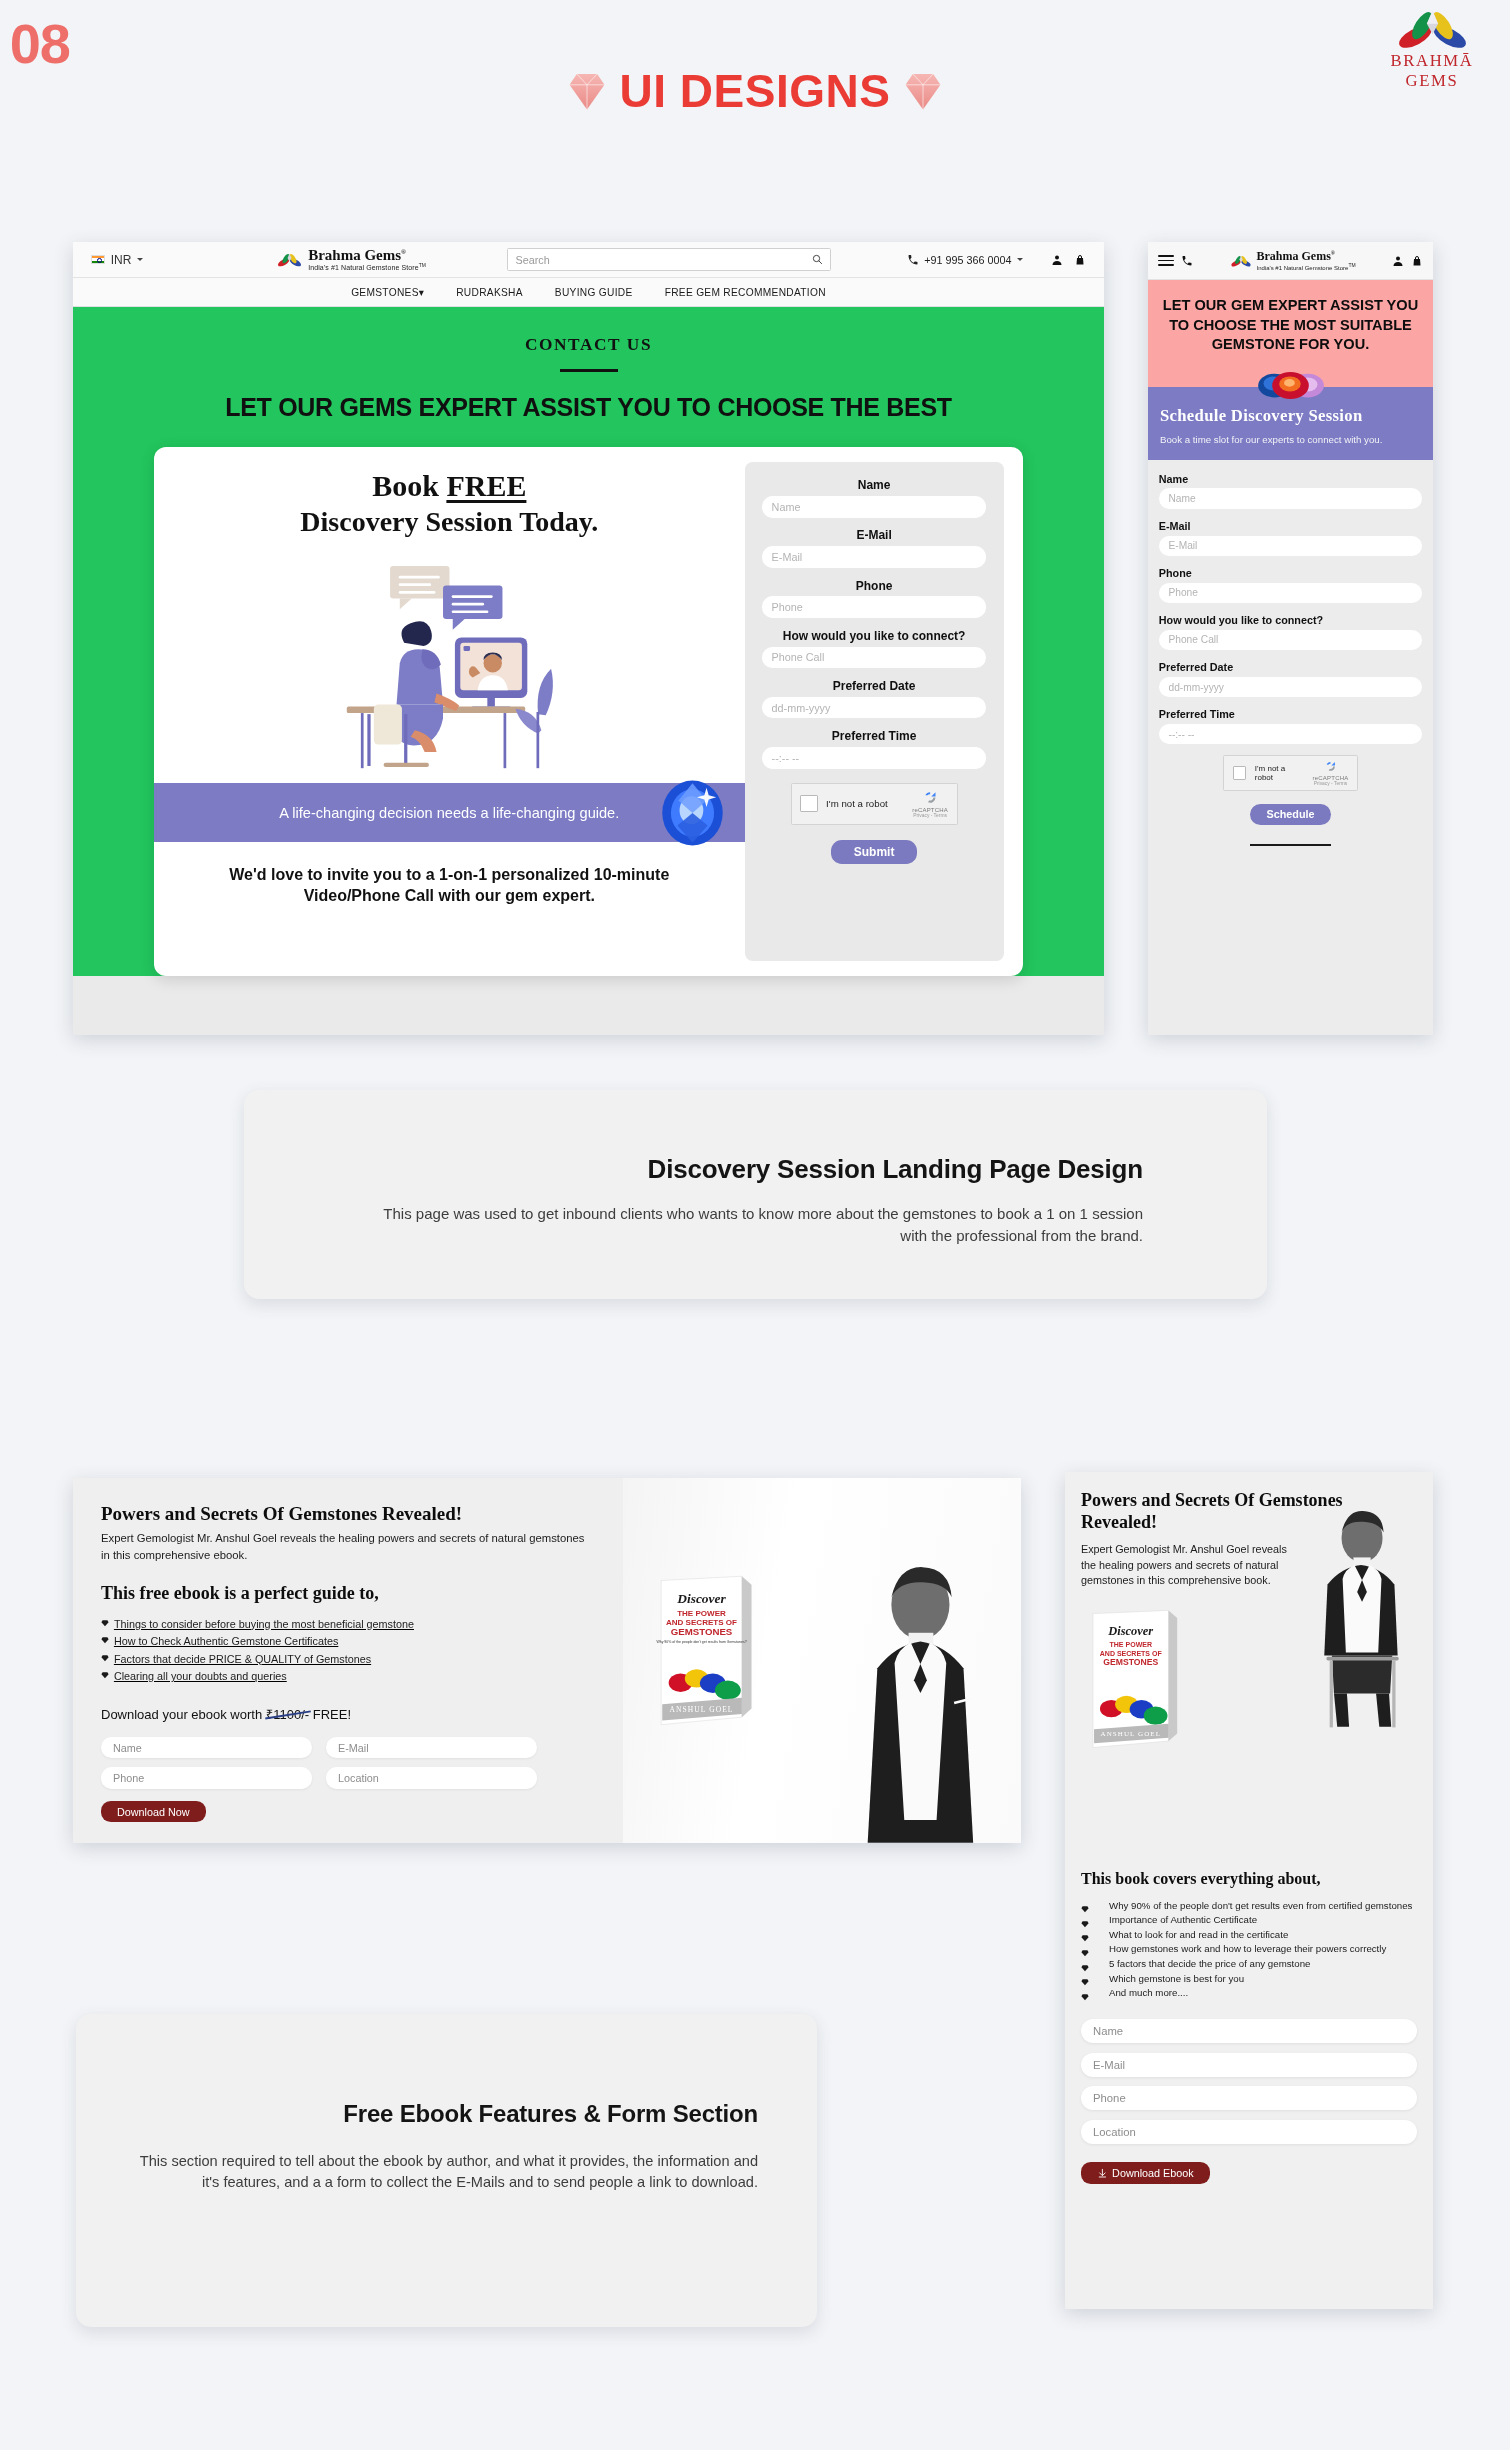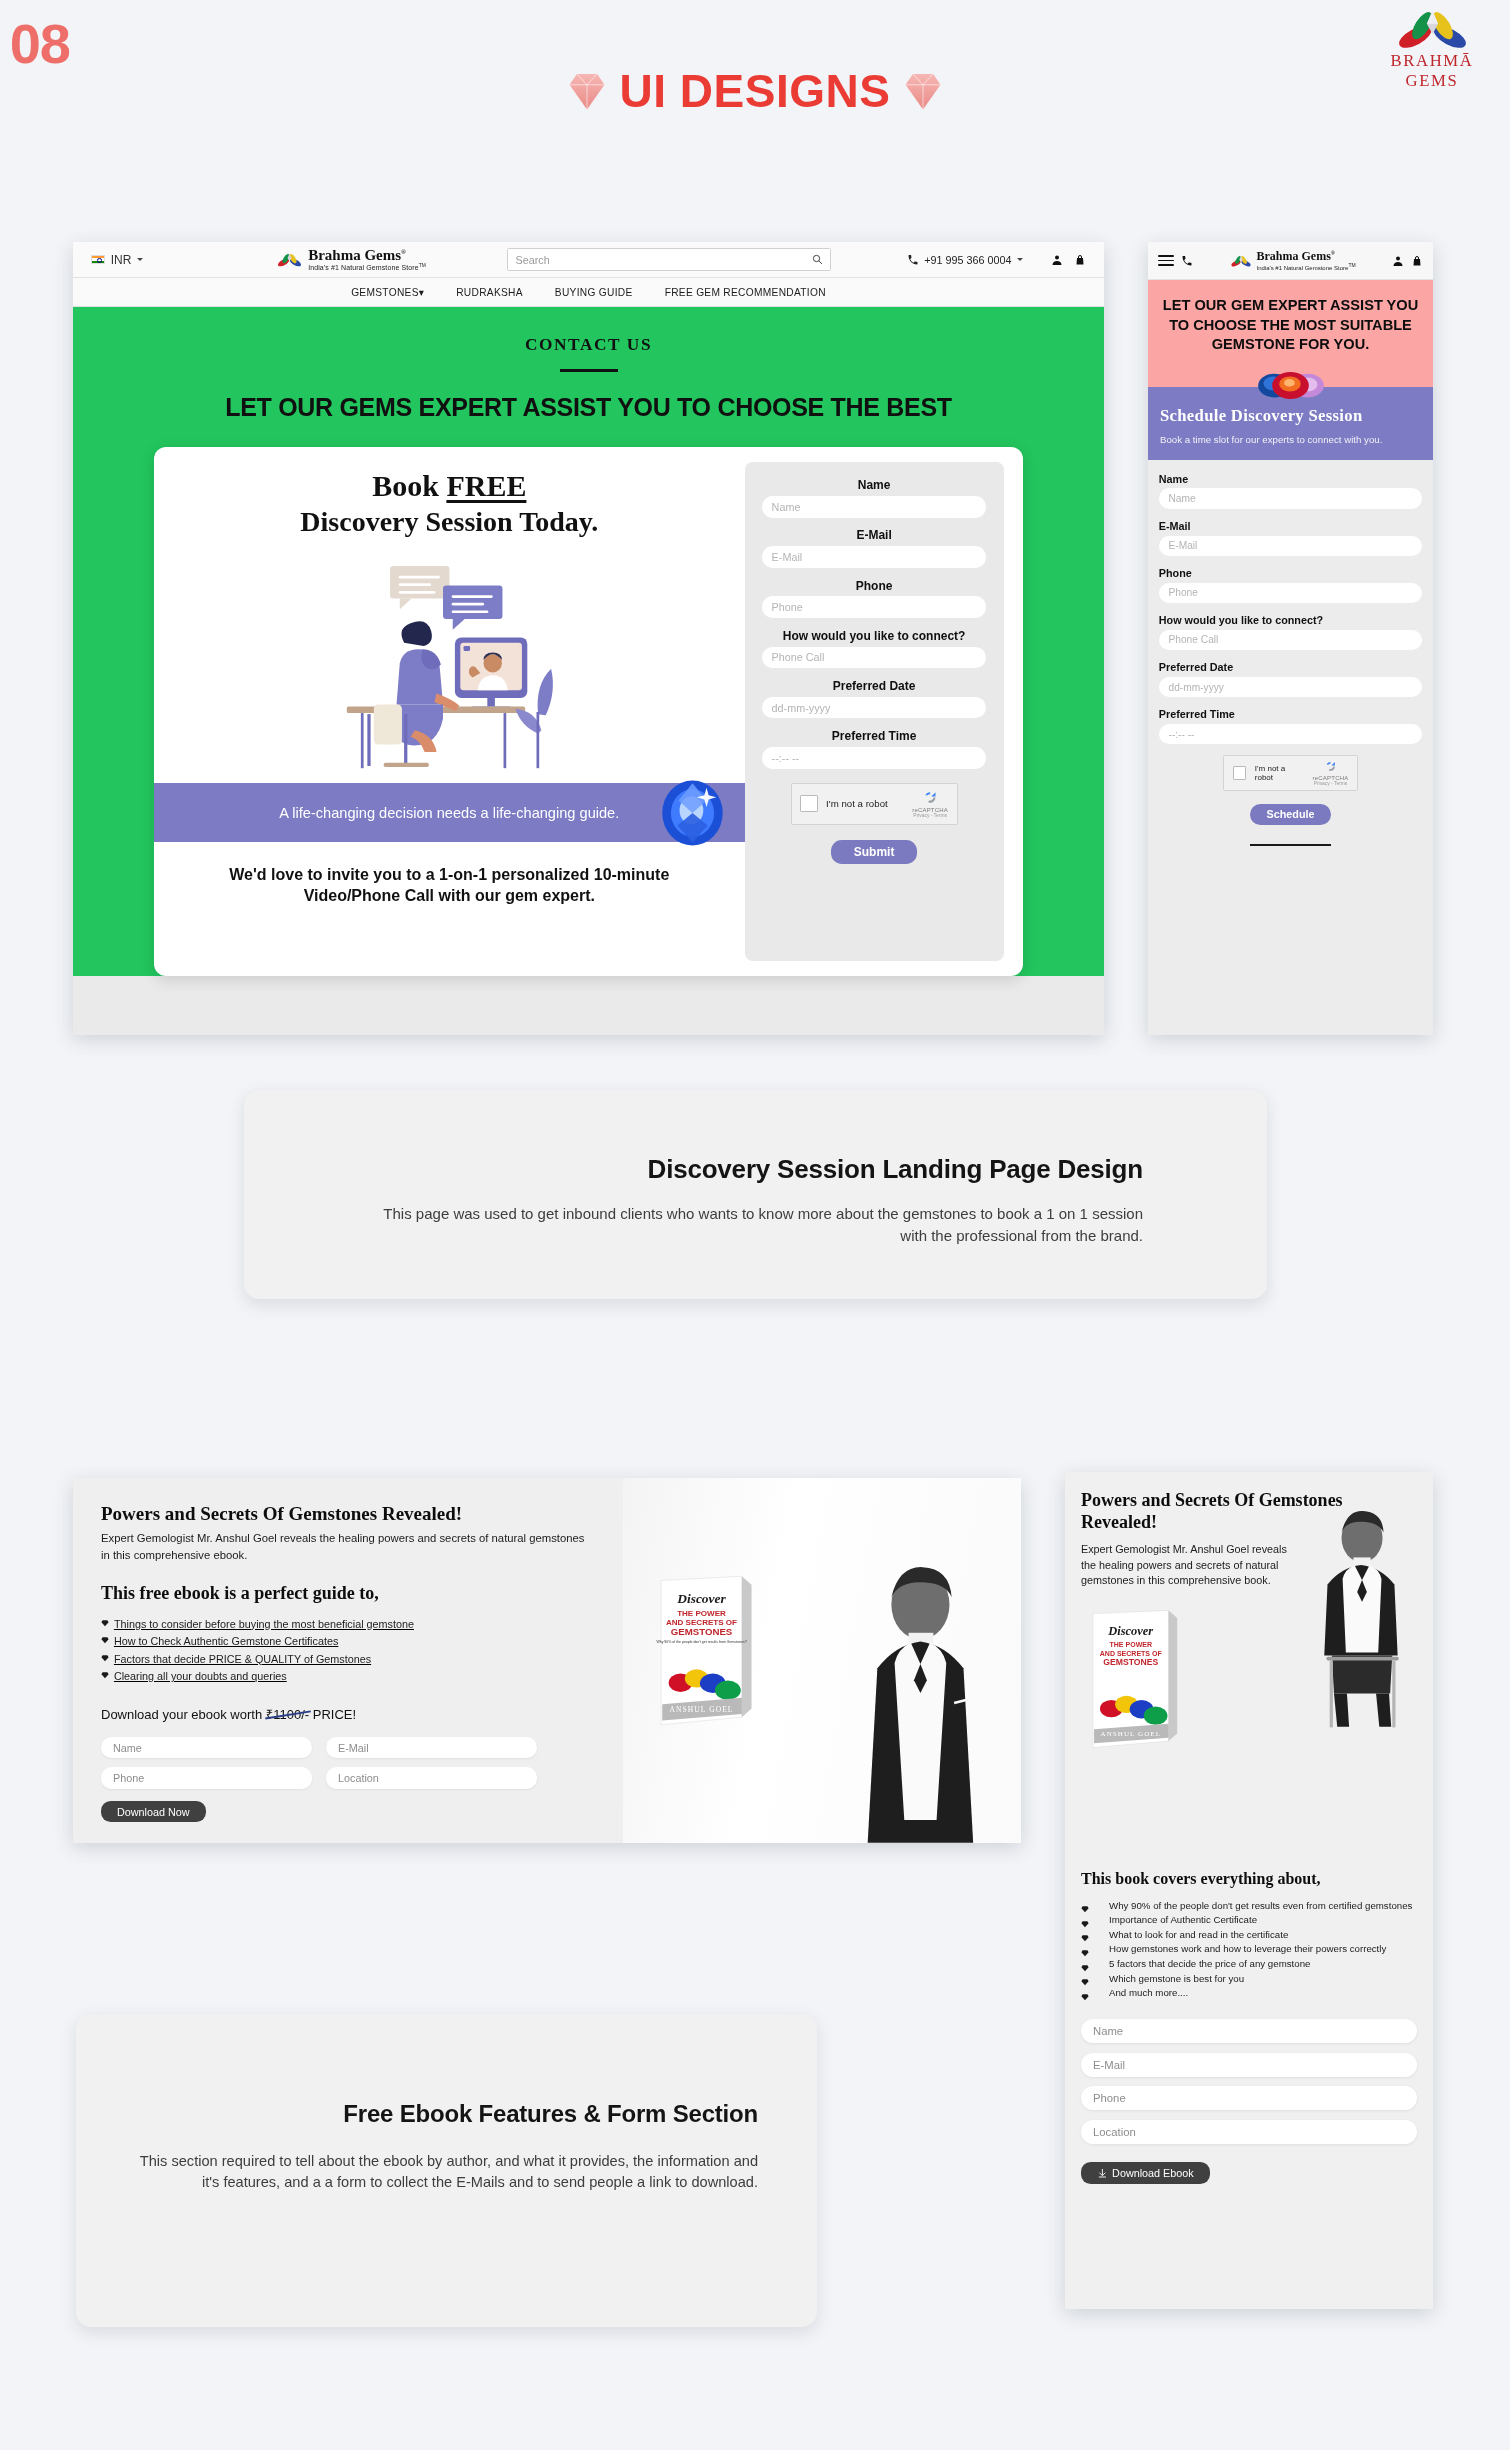--- a/index.html
+++ b/index.html
@@ -194,21 +194,21 @@
   .eb-h2 { font-family:"Liberation Serif",serif; font-size: 18px; font-weight:700; color:#0d0d0d; margin-top: 18.3px; }
   .eb-list { list-style:none; margin-top: 12px; text-decoration: underline; }
   .eb-list li { font-size: 10.8px; color:#1c1c1c; line-height: 1.62; display:flex; gap: 4.9px; align-items:flex-start;}
   .gem-bullet { width: 8px; height: 8px; flex: 0 0 8px; margin-top: 3.2px; }
   .eb-price { font-size: 13px; color:#111; margin-top: 19.4px; }
   .eb-price .strike { position:relative; }
   .eb-price .strike::after{content:"";position:absolute;left:-1.1px;right:-1.1px;top:48%;height:1.6px;background:#2a3f86;transform:rotate(-9deg);}
   .eb-fields { display:flex; flex-wrap:wrap; gap: 8.6px 14px; margin-top: 14px; max-width: 475px;}
   .eb-inp { width: 211px; height: 21.6px; background:#fff; border-radius:10.8px; display:flex; align-items:center; padding:0 12px; color:#8d8d8d; font-size:10.8px; box-shadow:0 1.1px 2.7px rgba(0,0,0,.06);}
   .btn-navy {
-    margin-top: 12px; background:#404040; color:#fff; border:none; border-radius: 9.7px;
+    margin-top: 12px; background:#7f1d1d; color:#fff; border:none; border-radius: 9.7px;
     padding: 4.9px 16px; font-size: 10.8px; cursor:pointer; display:inline-flex; align-items:center; gap:4.3px;
   }
   .eb-right { flex: 1 1 42%; position: relative; background: linear-gradient(100deg,#f4f4f4 0%,#ffffff 38%,#fafafa 100%); }
   .book3d { position:absolute; left: 6%; top: 26%; width: 116px; height: 156px; }
   .portrait { position:absolute; right: 2%; bottom: 0; width: 183px; height: 302px; }
 
   
   #mob2 { left: 1065px; top: 1472px; width: 368px; height: 837px; background:#f0f0f0; }
   .m2-top { padding: 18.3px 16px 0; position: relative; }
   .m2-h1 { font-family:"Liberation Serif",serif; font-size: 18px; font-weight:700; color:#0d0d0d; line-height:1.2; width: 78%; }
@@ -560,21 +560,21 @@
           </li>
         <li>
           <svg class="gem-bullet" viewBox="0 0 20 20">
               <path d="M4 3h12l3 5-9 10L1 8z" fill="#1a1a1a"></path>
             </svg>
           <span>Clearing all your doubts and queries</span>
           </li>
       </ul>
 
       <div class="eb-price">
-        <span>Download your ebook worth </span><span class="strike">₹1100/-</span><span> PRICE!</span>
+        <span>Download your ebook worth </span><span class="strike">₹1100/-</span><span> FREE!</span>
       </div>
 
       <div class="eb-fields">
         <div class="eb-inp">Name</div>
         <div class="eb-inp">E-Mail</div>
         <div class="eb-inp">Phone</div>
         <div class="eb-inp">Location</div>
       </div>
 
       <button class="btn-navy">Download Now</button>

